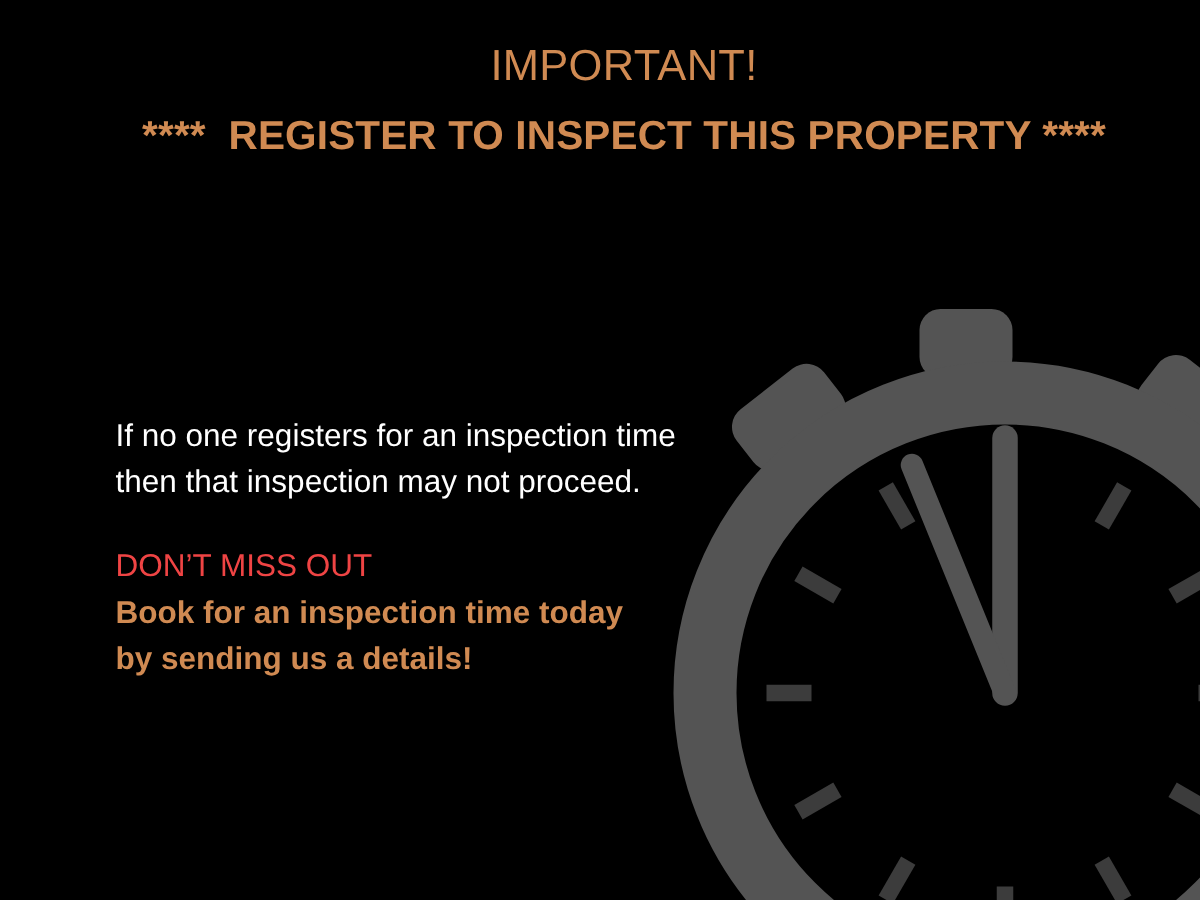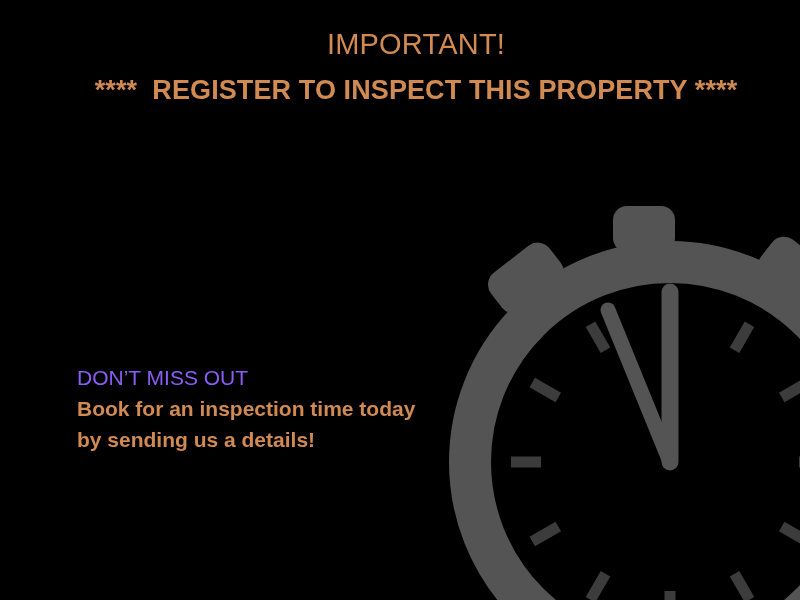--- a/index.html
+++ b/index.html
@@ -74,21 +74,21 @@
     line-height: 31px;
     white-space: pre-line;
   }
   #para-registering { top: 148px; }
   #para-noone      { top: 275px; }
 
   #cta-dont-miss {
     position: absolute;
     left: 61px;
     top: 362px;
-    color: #8b5cf6;
+    color: #ef4444;
     font-size: 21px;
     font-weight: 400;
     line-height: 31px;
     white-space: pre;
   }
 
   #cta-book {
     position: absolute;
     left: 61px;
     top: 393px;
@@ -140,20 +140,22 @@
     </g>
   </svg>
 
   <div id="text-layer">
 
     <div class="headline" id="headline-important">IMPORTANT!</div>
 
     <div id="headline-register">****  REGISTER TO INSPECT THIS PROPERTY ****</div>
 
 
+    <div class="body-block" id="para-noone">If no one registers for an inspection time
+then that inspection may not proceed.</div>
 
     <div id="cta-dont-miss">DON’T MISS OUT</div>
 
     <div id="cta-book">Book for an inspection time today
 by sending us a details!</div>
 
   </div>
 </div>
 
 </body></html>

